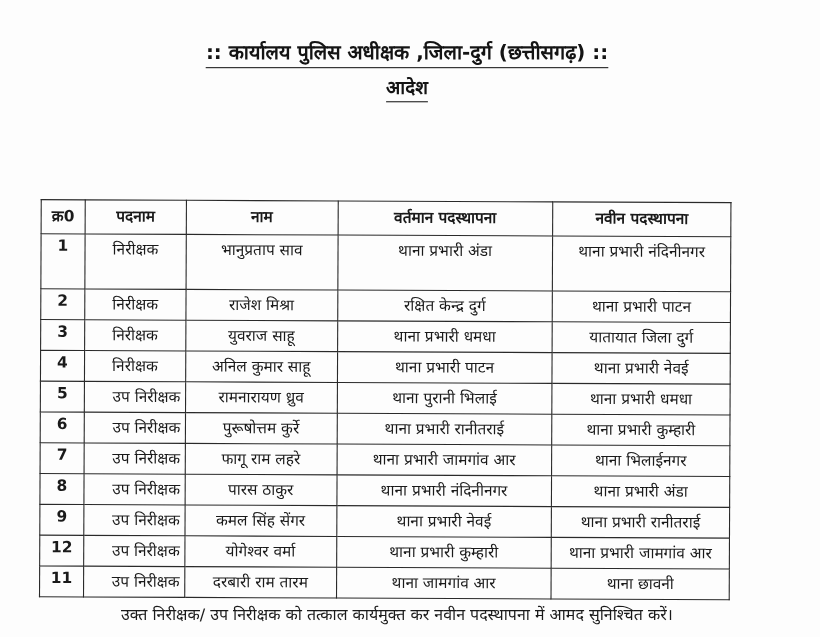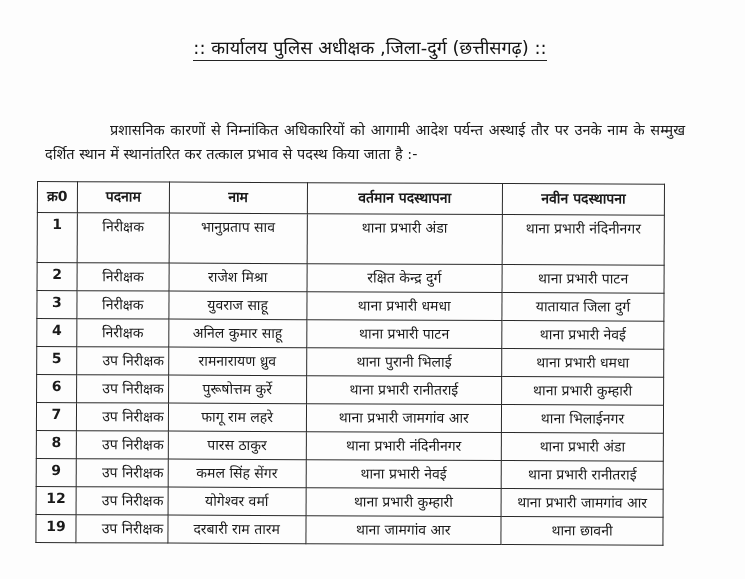--- a/index.html
+++ b/index.html
@@ -21,21 +21,21 @@
       width: 745px; height: 579px;
       background: #fdfdfd;
     }
     .title {
       position: absolute;
       left: 170px;
       top: 35px;
       width: 400px;
       text-align: center;
       font-size: 18px;
-      font-weight: normal;
+      font-weight: bold;
       letter-spacing: 0px;
       color: #141414;
     }
     .title span {
       border-bottom: 1.5px solid #222;
       padding-bottom: 2px;
       white-space: nowrap;
     }
     .subtitle {
       position: absolute;
@@ -108,22 +108,24 @@
   </style>
 </head>
 <body>
 
 <div class="page">
 
   <div class="title">
     <span>:: कार्यालय पुलिस अधीक्षक ,जिला-दुर्ग (छत्तीसगढ़) ::</span>
   </div>
 
-
-  <div class="para">प्रशासनिक कारणों से निम्नांकित अधिकारियों को आगामी आदेश पर्यन्त अस्थाई तौर पर उनके नाम के सम्मुख दर्शित स्थान में स्थानांतरित कर तत्काल प्रभाव से पदस्थ किया जाता है :-</div>
+  <div class="subtitle">
+    <span>आदेश</span>
+  </div>
+
 
   <table class="orders">
     <colgroup>
       <col class="c0">
         <col class="c1">
         <col class="c2">
         <col class="c3">
         <col class="c4">
     </colgroup>
     <thead>
@@ -200,23 +202,24 @@
         <td>थाना प्रभारी रानीतराई</td>
       </tr>
       <tr class="r">
         <td class="sn">12</td>
         <td class="rank">उप निरीक्षक</td>
         <td>योगेश्वर वर्मा</td>
         <td>थाना प्रभारी कुम्हारी</td>
         <td>थाना प्रभारी जामगांव आर</td>
       </tr>
       <tr class="r">
-        <td class="sn">19</td>
+        <td class="sn">11</td>
         <td class="rank">उप निरीक्षक</td>
         <td>दरबारी राम तारम</td>
         <td>थाना जामगांव आर</td>
         <td>थाना छावनी</td>
       </tr>
     </tbody>
   </table>
 
+  <div class="footer">उक्त निरीक्षक/ उप निरीक्षक  को तत्काल कार्यमुक्त कर नवीन पदस्थापना में आमद सुनिश्चित करें।</div>
 
 </div>
 
 </body></html>

